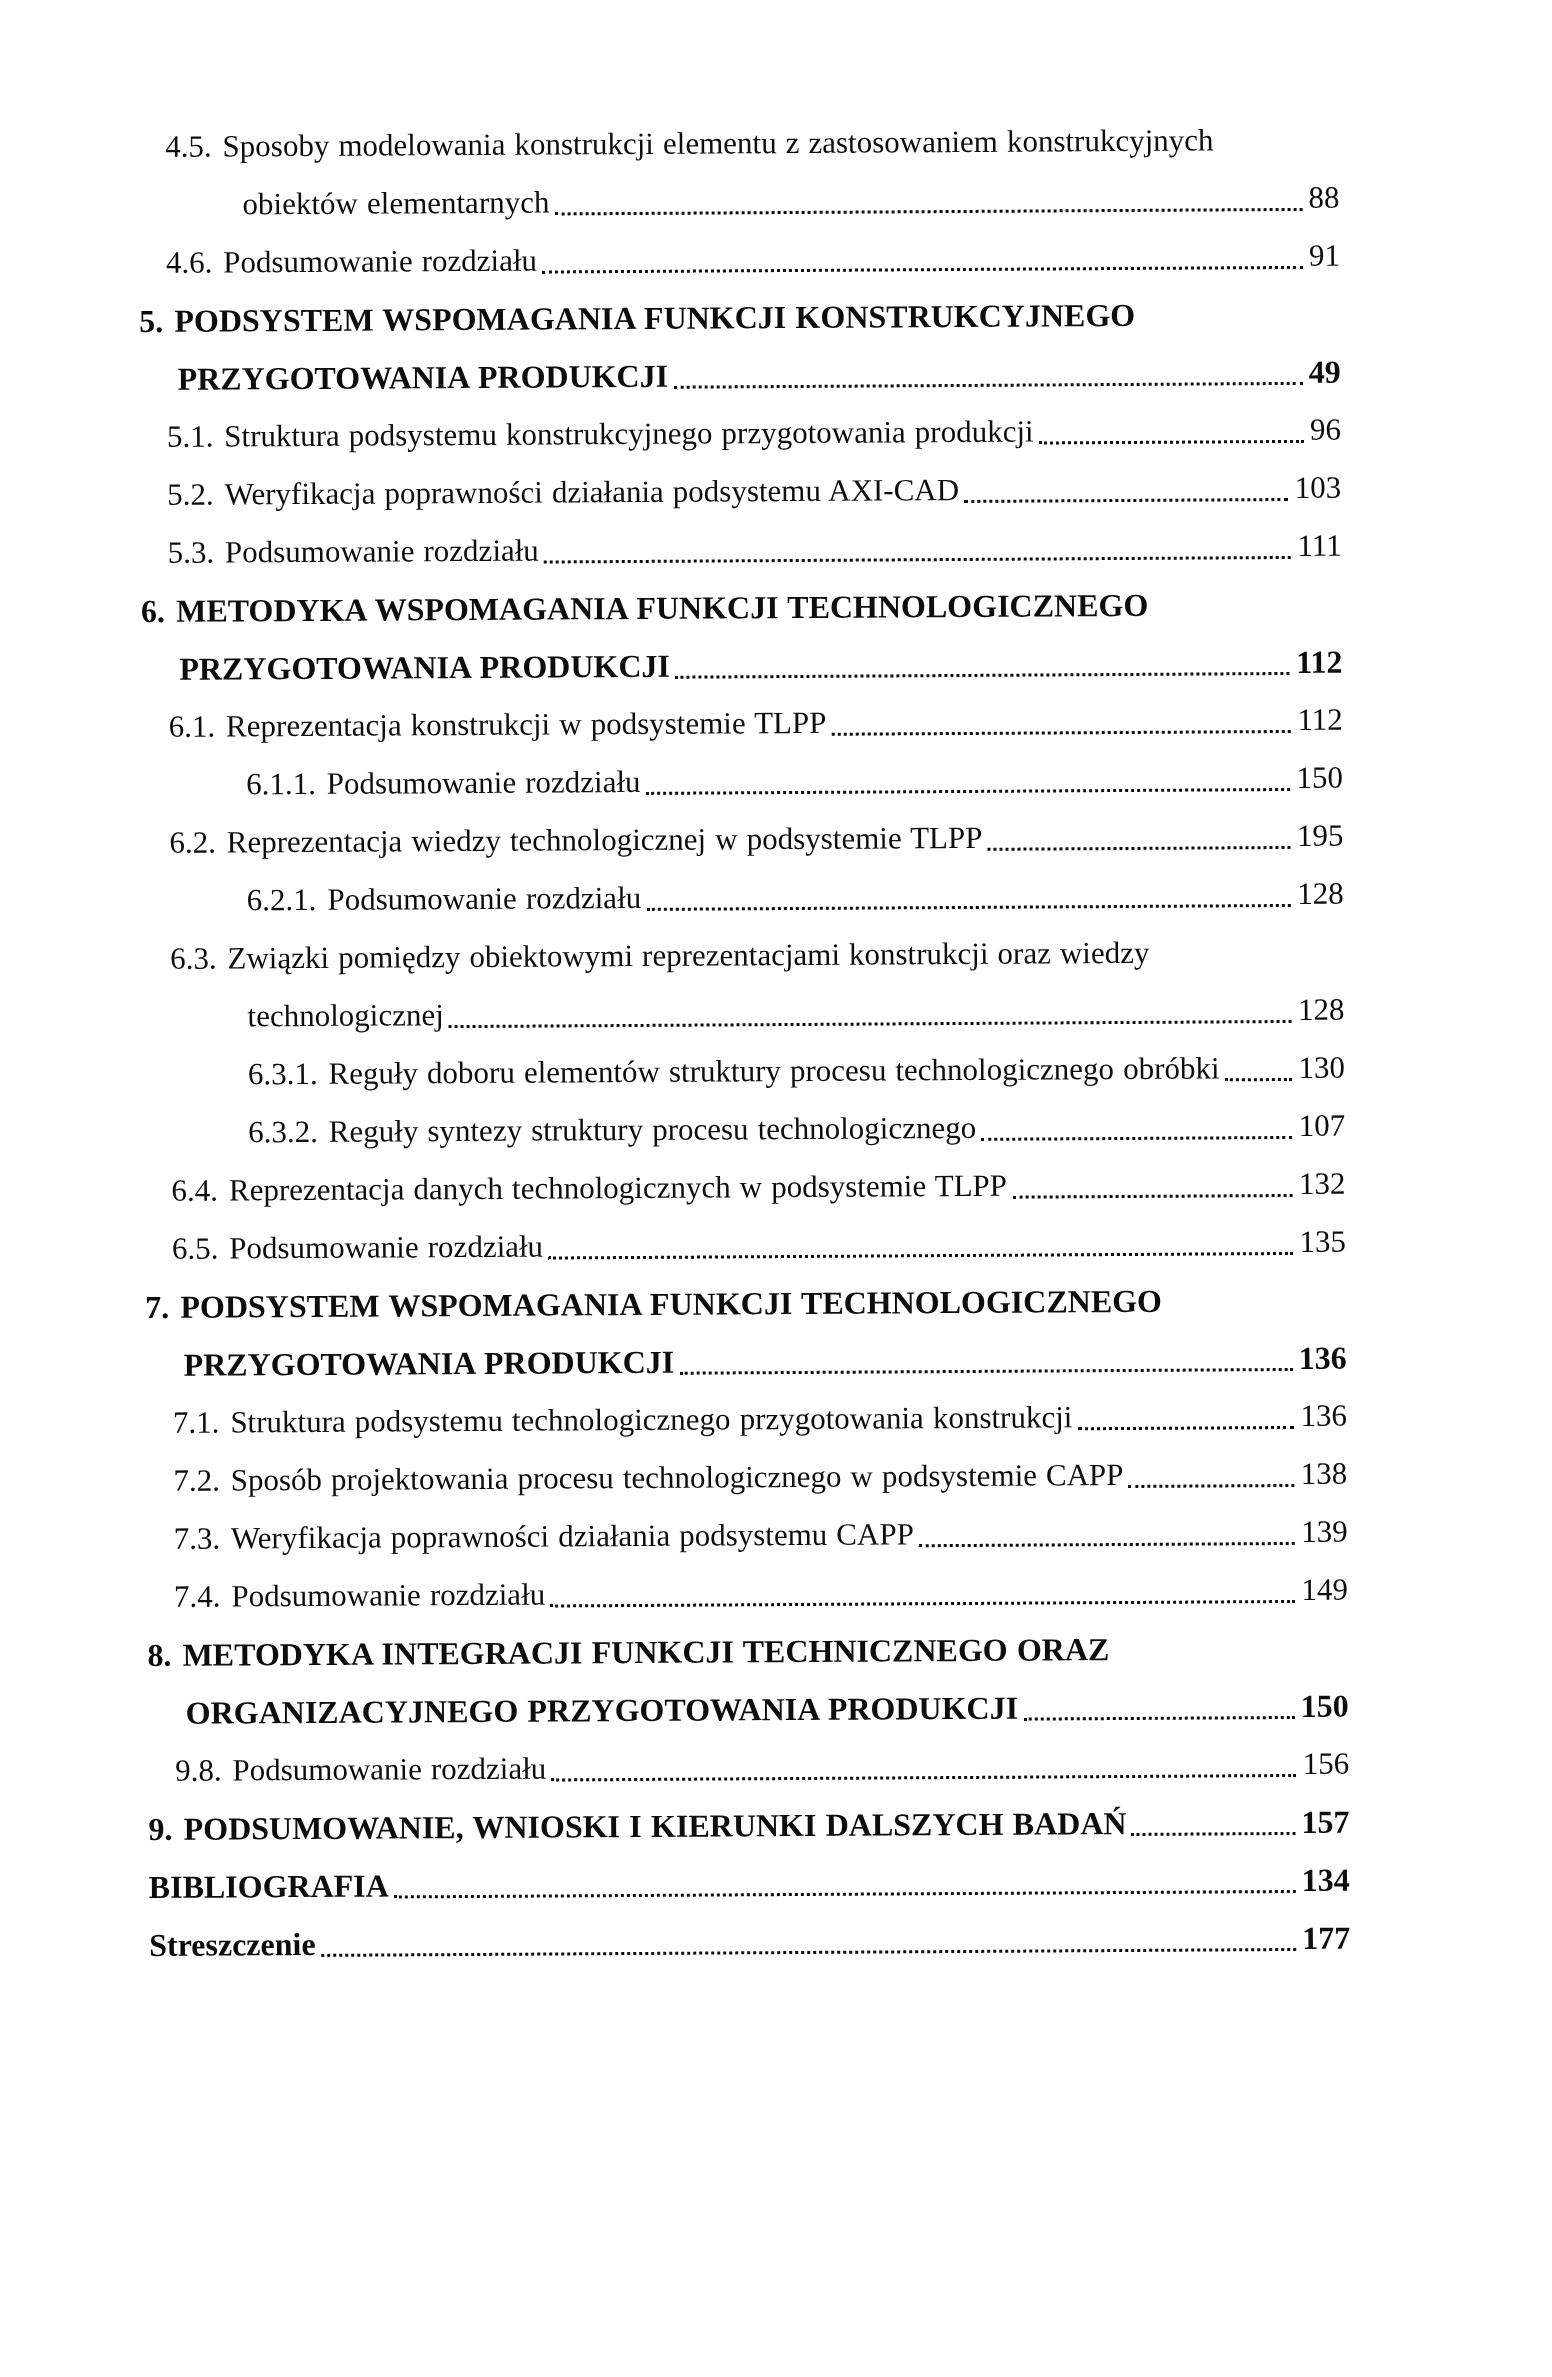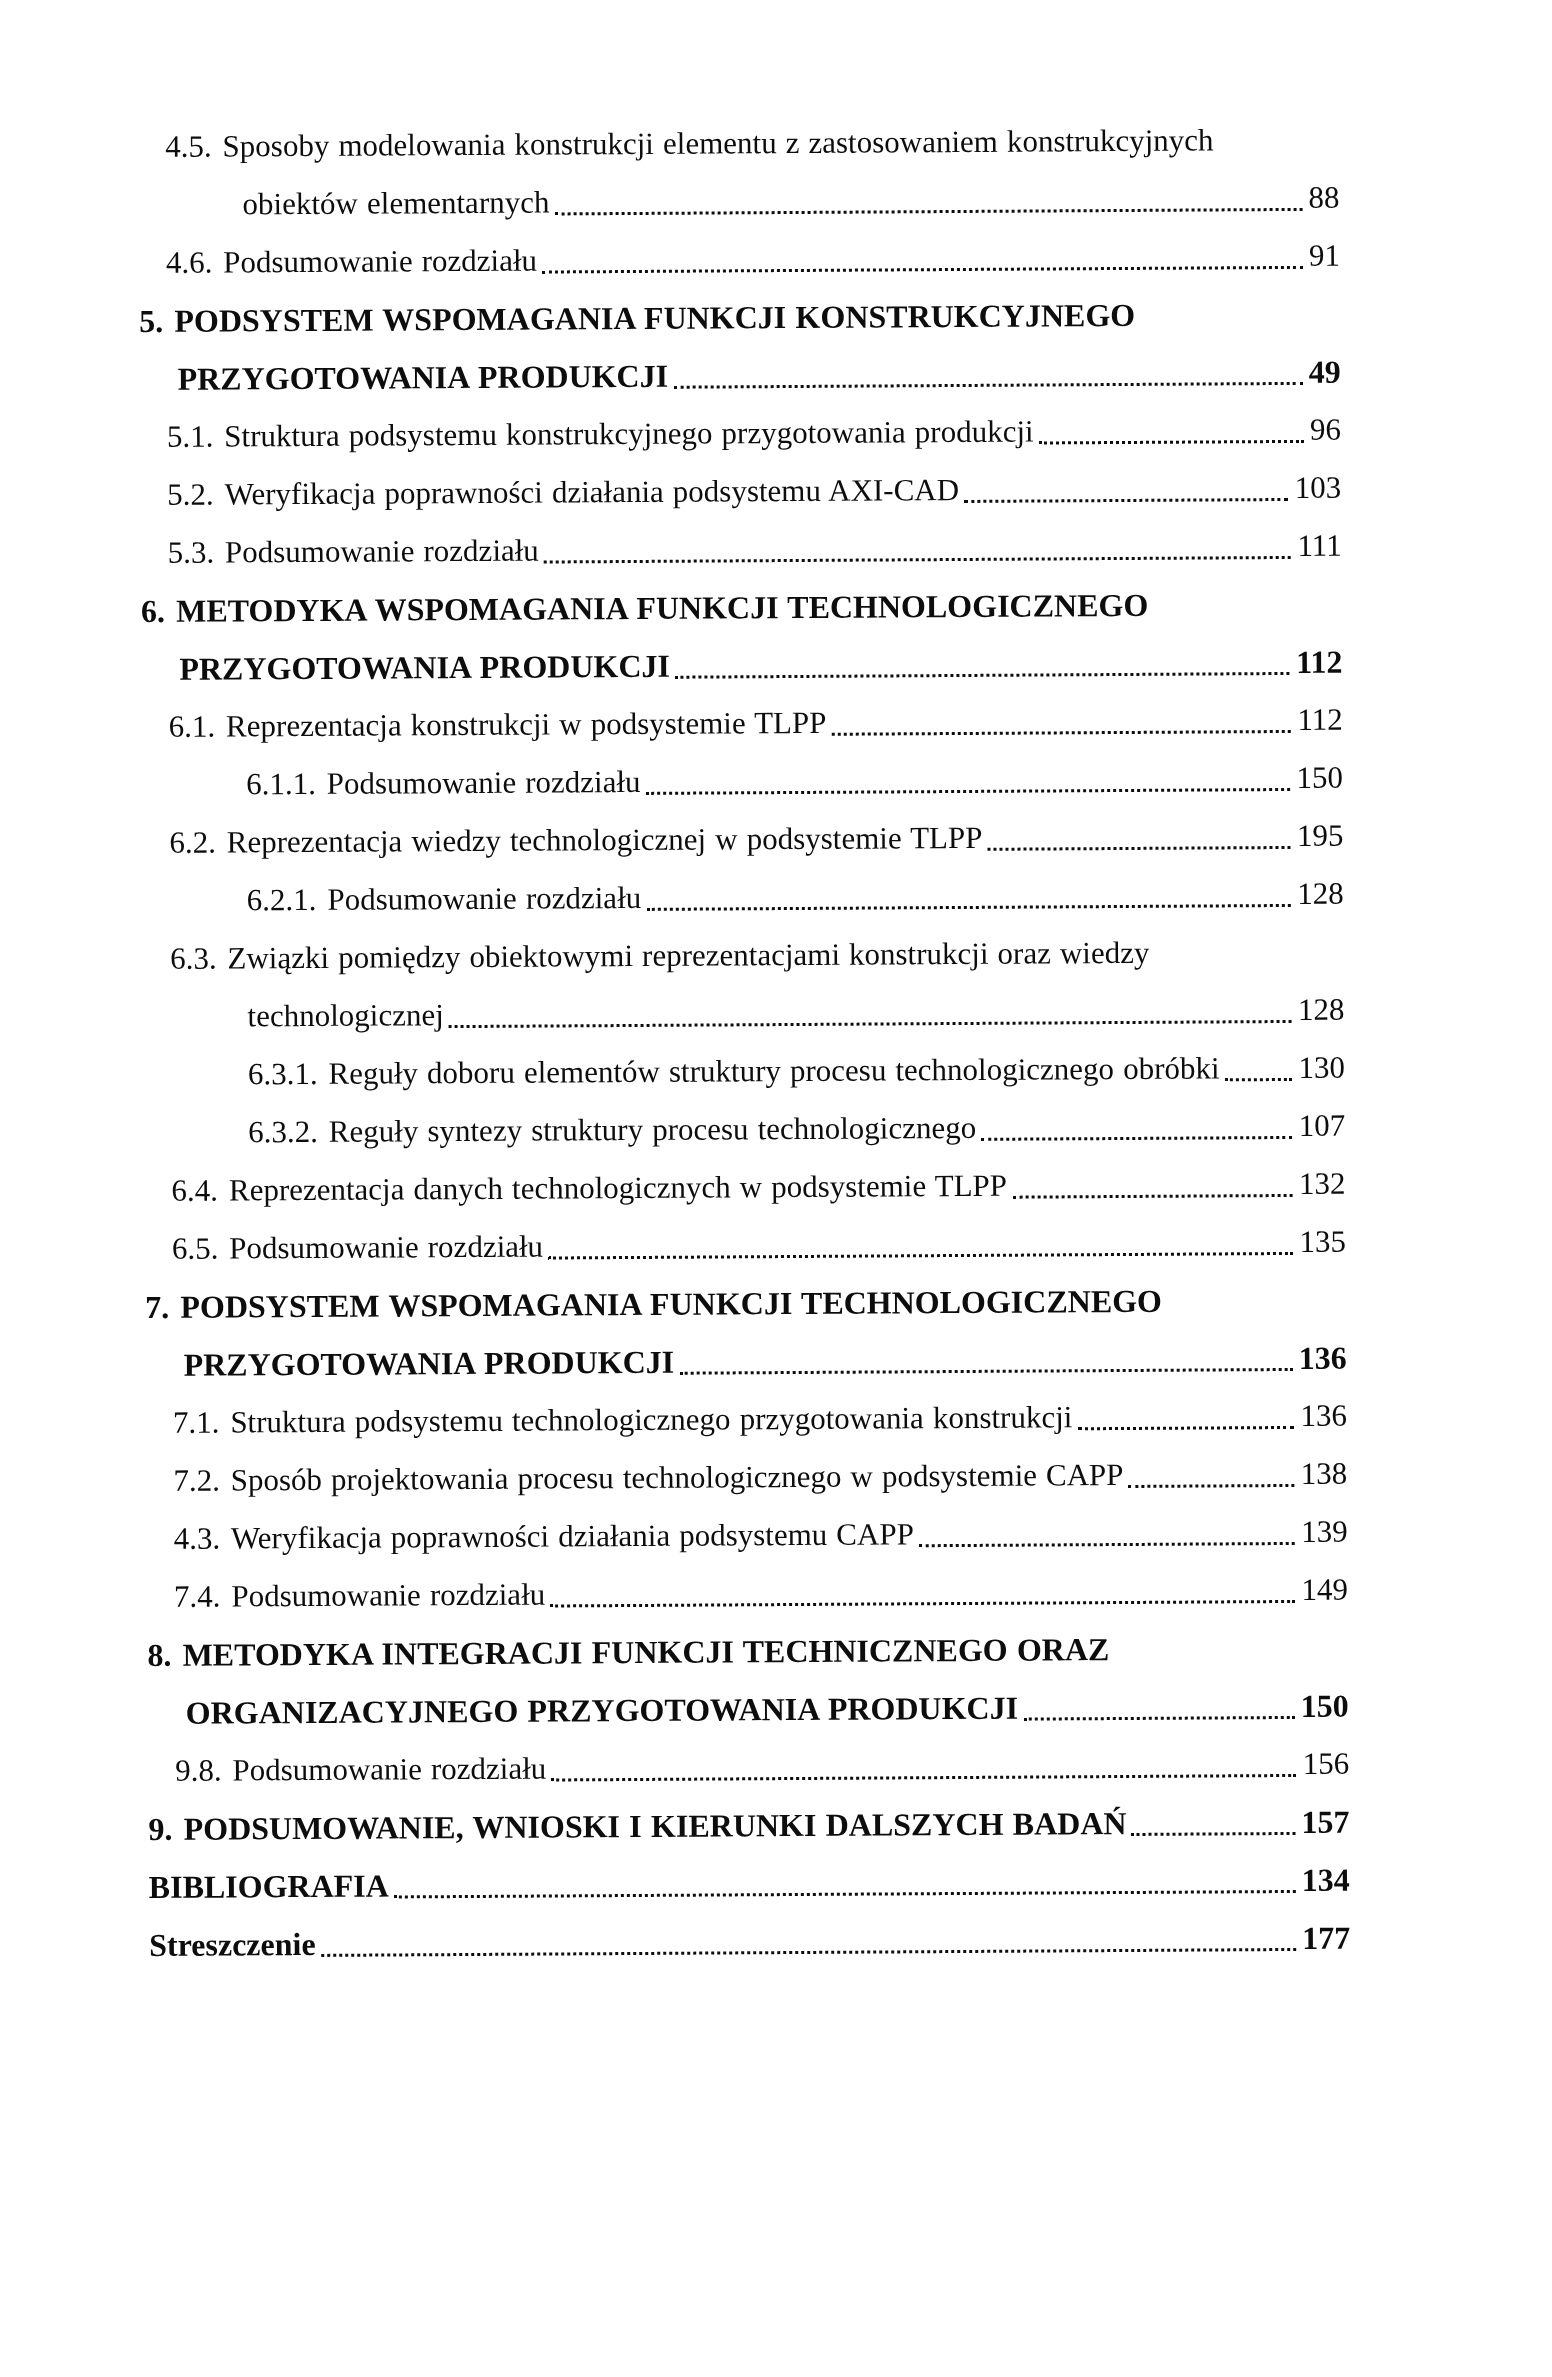--- a/index.html
+++ b/index.html
@@ -192,21 +192,21 @@
         <span class="leader"></span>
         <span class="pageno">136</span>
       </div>
       <div class="line item">
         <span class="num">7.2.</span>
         <span class="title">Sposób projektowania procesu technologicznego w podsystemie CAPP</span>
         <span class="leader"></span>
         <span class="pageno">138</span>
       </div>
       <div class="line item">
-        <span class="num">4.3.</span>
+        <span class="num">7.3.</span>
         <span class="title">Weryfikacja poprawności działania podsystemu CAPP</span>
         <span class="leader"></span>
         <span class="pageno">139</span>
       </div>
       <div class="line item">
         <span class="num">7.4.</span>
         <span class="title">Podsumowanie rozdziału</span>
         <span class="leader"></span>
         <span class="pageno">149</span>
       </div>

